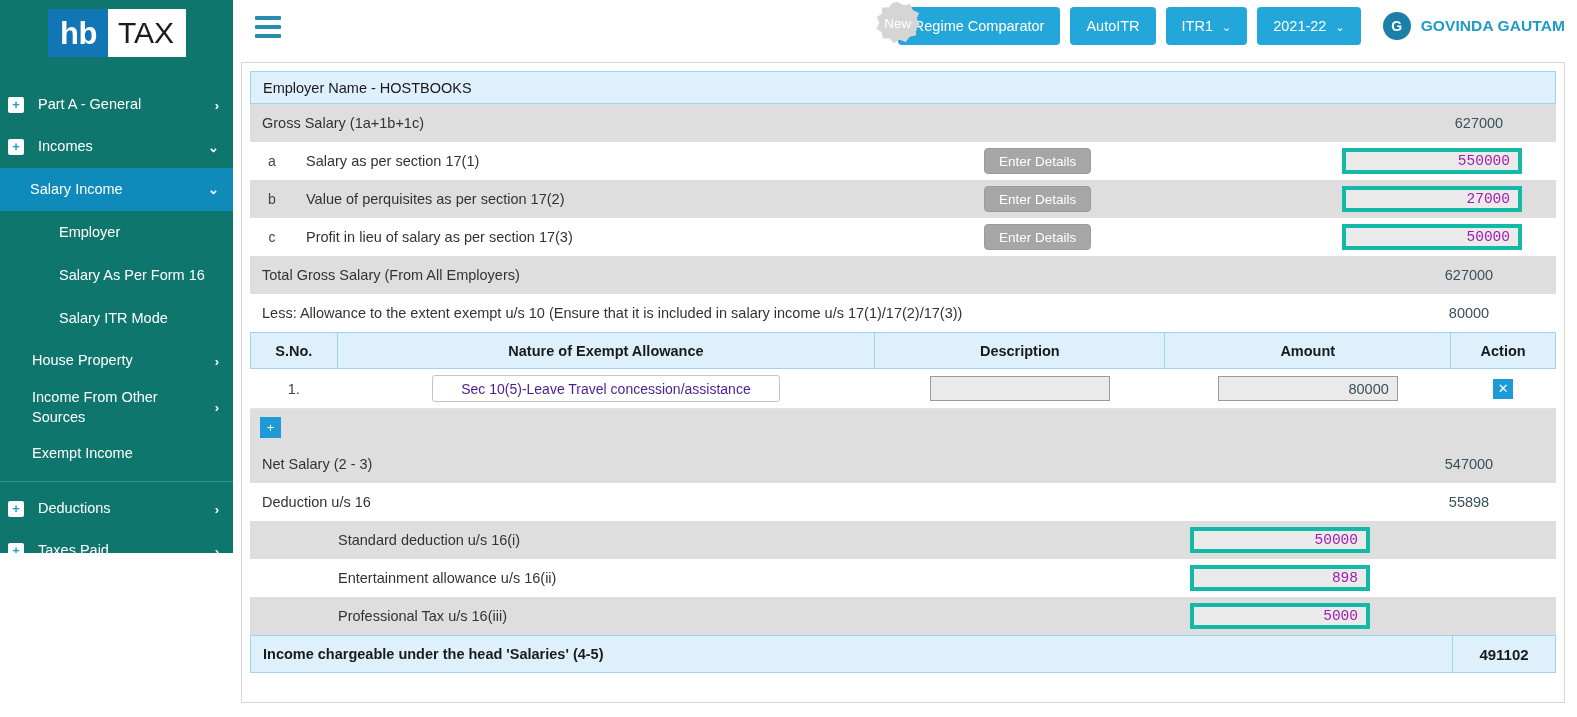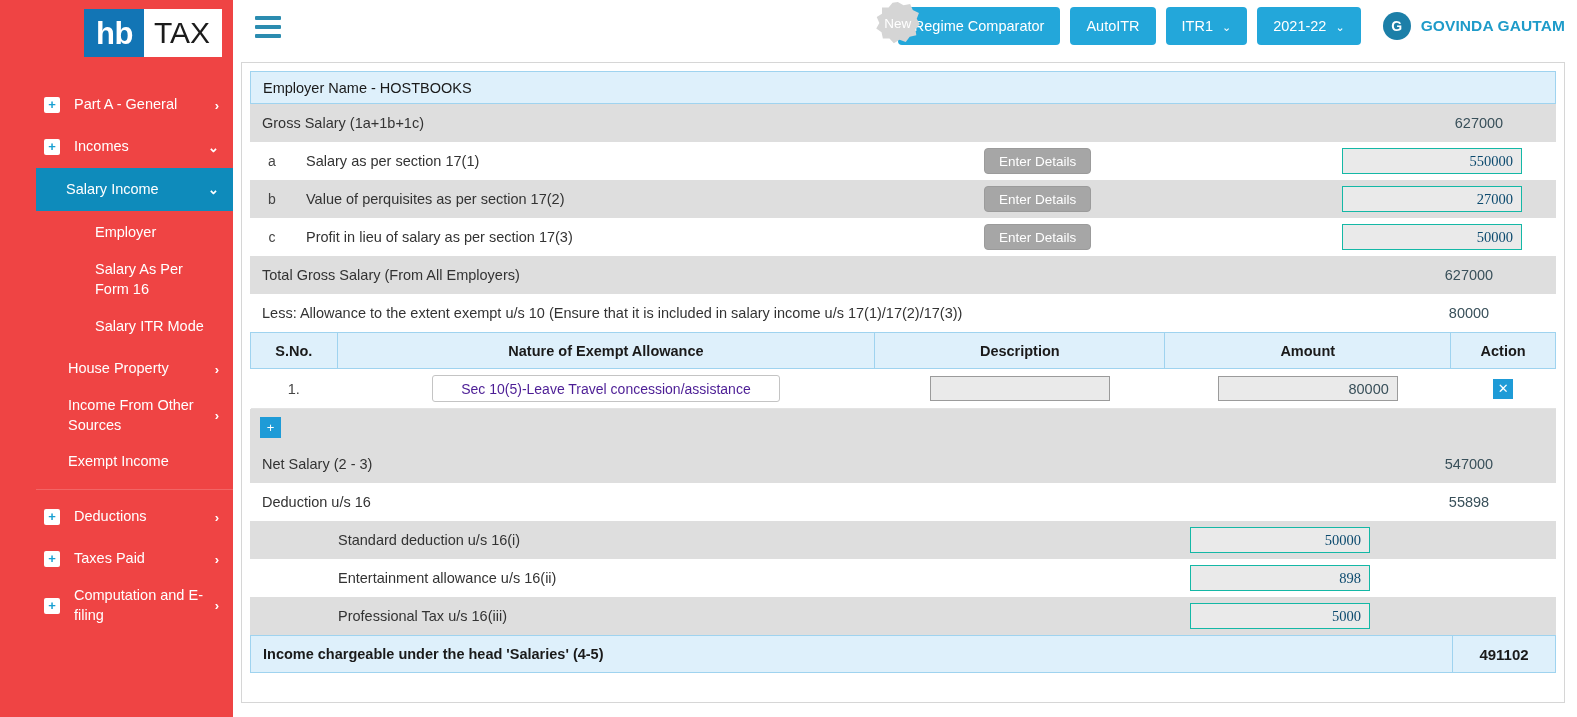--- a/index.html
+++ b/index.html
@@ -7,26 +7,25 @@
     width: 1577px; height: 717px;
     font-family: "Liberation Sans", sans-serif;
     background: #ffffff;
     overflow: hidden;
   }
   body { display: flex; }
 
   
   #sidebar {
     width: 233px;
-    height: 717px;
-    background: #ef4444;
+    height: 553px;
+    background: #0f766e;
     flex: 0 0 233px;
     position: relative;
     overflow: hidden;
-    padding-left: 36px;
   }
   .logo-wrap {
     height: 66px;
     display: flex;
     align-items: center;
     padding-left: 48px;
   }
   .logo {
     display: flex;
     height: 48px;
@@ -261,26 +260,26 @@
     padding: 0 14px;
     font-size: 13.5px;
     font-family: "Liberation Sans", sans-serif;
     cursor: pointer;
   }
   .f-inputcell { flex: 0 0 242px; display: flex; justify-content: flex-end; padding-right: 34px; }
   .num-input {
     width: 180px;
     height: 26px;
     background: #eaeaea;
-    border: 1px solid #14b8a6;
+    border: 4px solid #14b8a6;
     text-align: right;
     padding: 0 8px;
     font-size: 14.5px;
-    color: #0c4a6e;
-    font-family: Liberation Serif, serif;
+    color: #a21caf;
+    font-family: Liberation Mono, monospace;
   }
   .f-val {
     flex: 0 0 132px;
     text-align: center;
     padding-right: 22px;
     color: #39505a;
     font-size: 14.5px;
   }
   .f-val.wide { flex: 0 0 152px; padding-right: 2px; }
   .f-val.mid  { flex: 0 0 152px; padding-right: 22px; }

